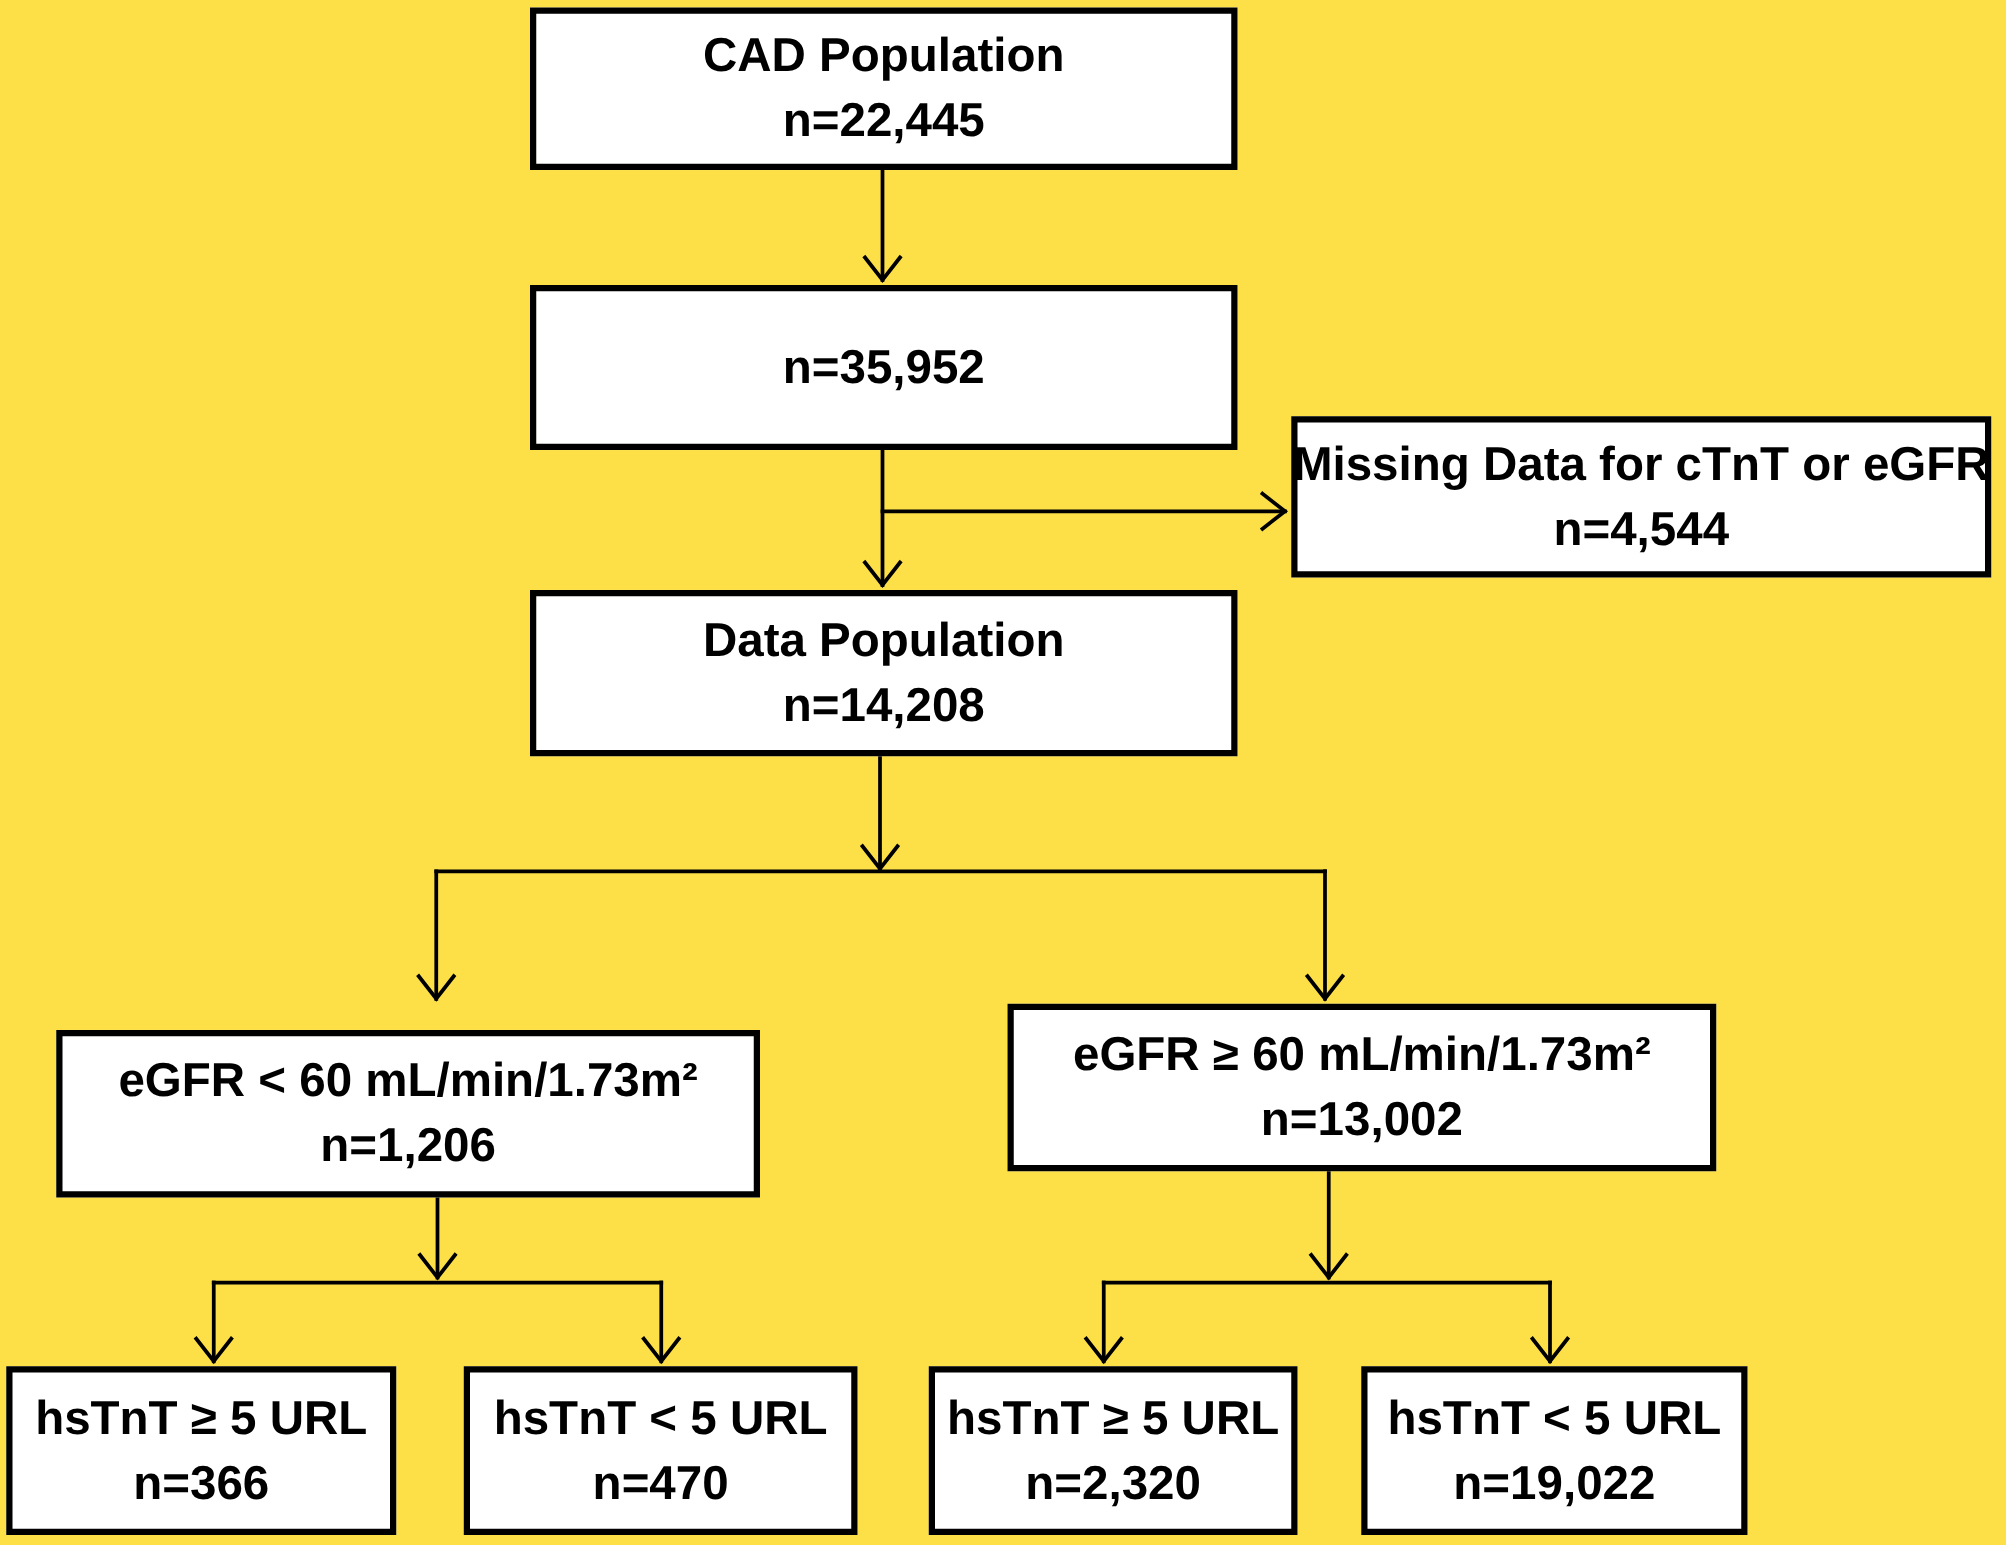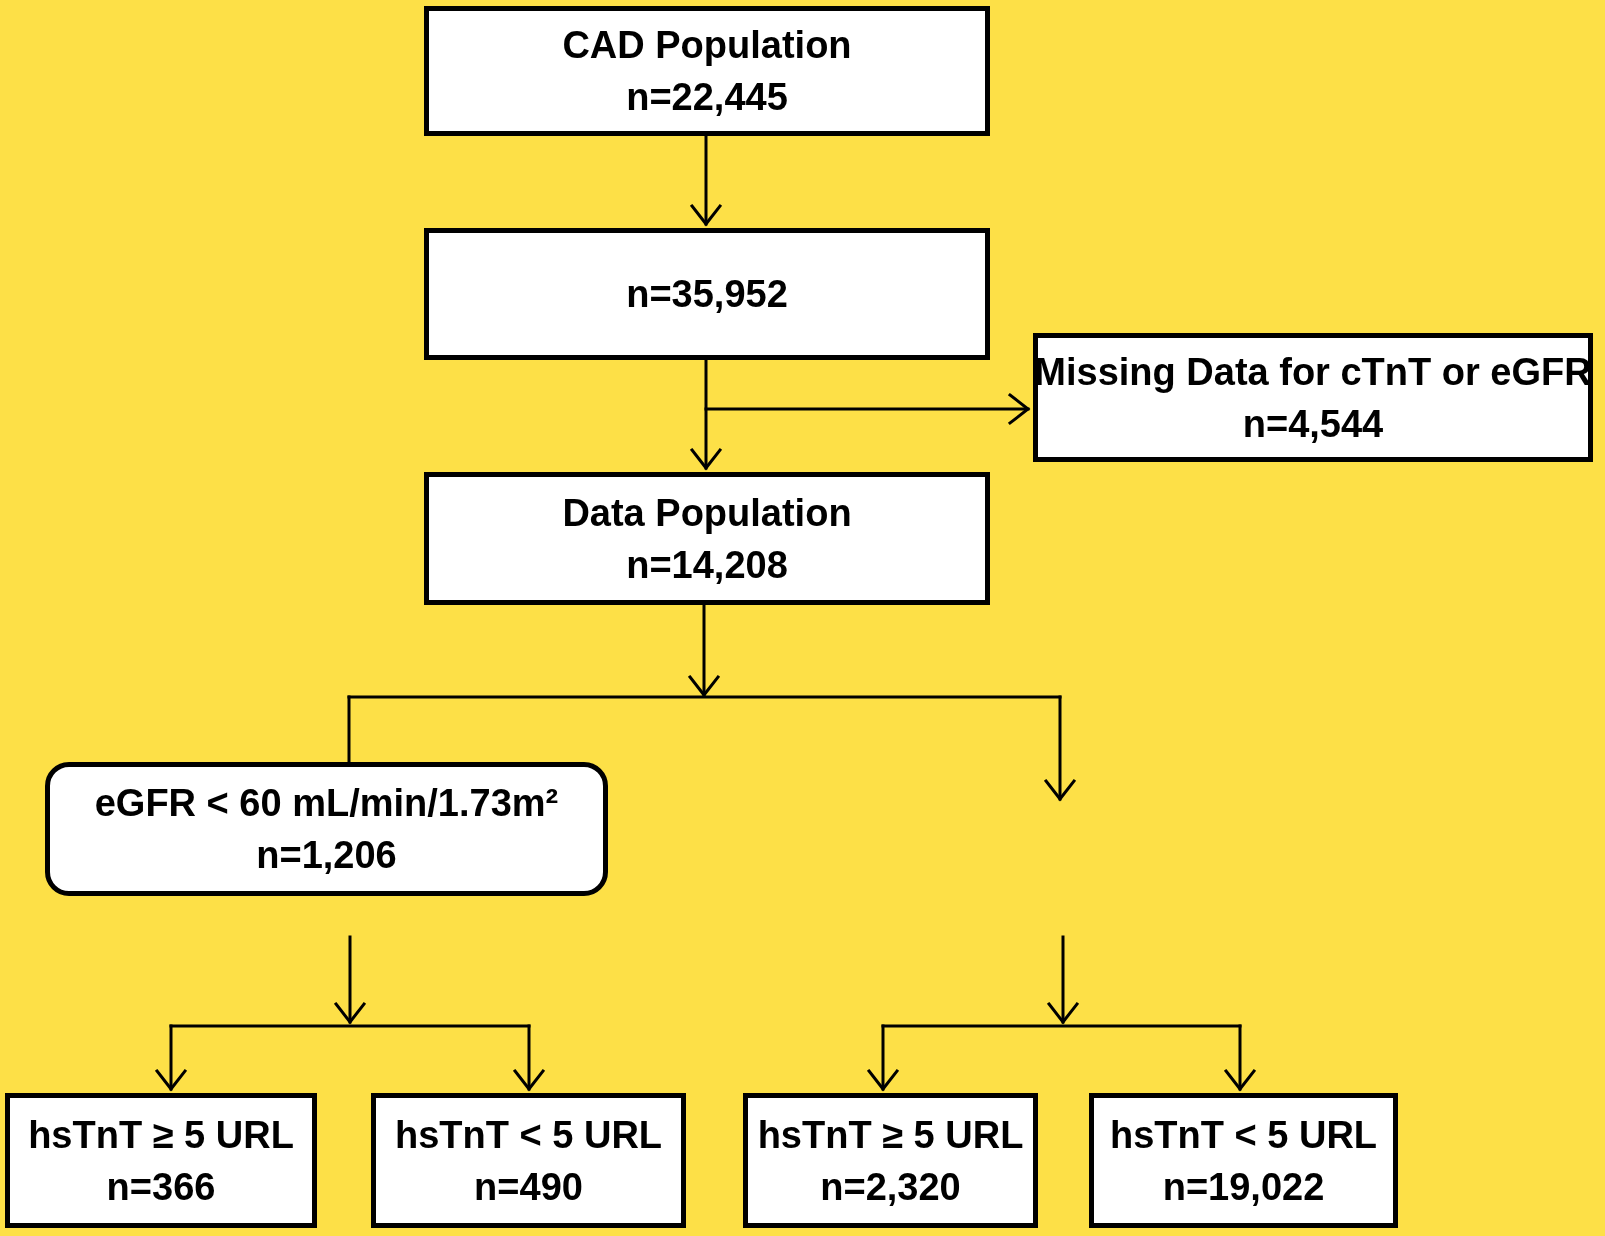--- a/index.html
+++ b/index.html
@@ -37,21 +37,21 @@
     font-size: 38px;
     line-height: 52px;
     color: #000000;
     white-space: nowrap;
   }
   
   .b-cad       { left: 424px;  top: 6px;    width: 566px; height: 130px; }
   .b-acs       { left: 424px;  top: 228px;  width: 566px; height: 132px; }
   .b-missing   { left: 1033px; top: 333px;  width: 560px; height: 129px; }
   .b-study     { left: 424px;  top: 472px;  width: 566px; height: 133px; }
-  .b-egfr-low  { left: 45px;   top: 762px;  width: 563px; height: 134px; border-radius: 24px; }
+  .b-egfr-low  { left: 45px;   top: 824px;  width: 563px; height: 134px; }
   .b-egfr-high { left: 806px;  top: 803px;  width: 567px; height: 134px; }
   .b-ll        { left: 5px;    top: 1093px; width: 312px; height: 135px; }
   .b-lr        { left: 371px;  top: 1093px; width: 315px; height: 135px; }
   .b-rl        { left: 743px;  top: 1093px; width: 295px; height: 135px; }
   .b-rr        { left: 1089px; top: 1093px; width: 309px; height: 135px; }
 </style>
 </head>
 <body>
 
 <div class="canvas">
@@ -133,29 +133,33 @@
   <div class="box b-study">
     <div>Data Population</div>
     <div>n=14,208</div>
   </div>
 
   <div class="box b-egfr-low">
     <div>eGFR &lt; 60 mL/min/1.73m²</div>
     <div>n=1,206</div>
   </div>
 
+  <div class="box b-egfr-high">
+    <div>eGFR ≥ 60 mL/min/1.73m²</div>
+    <div>n=13,002</div>
+  </div>
 
   <div class="box b-ll">
     <div>hsTnT ≥ 5 URL</div>
     <div>n=366</div>
   </div>
 
   <div class="box b-lr">
     <div>hsTnT &lt; 5 URL</div>
-    <div>n=490</div>
+    <div>n=470</div>
   </div>
 
   <div class="box b-rl">
     <div>hsTnT ≥ 5 URL</div>
     <div>n=2,320</div>
   </div>
 
   <div class="box b-rr">
     <div>hsTnT &lt; 5 URL</div>
     <div>n=19,022</div>

